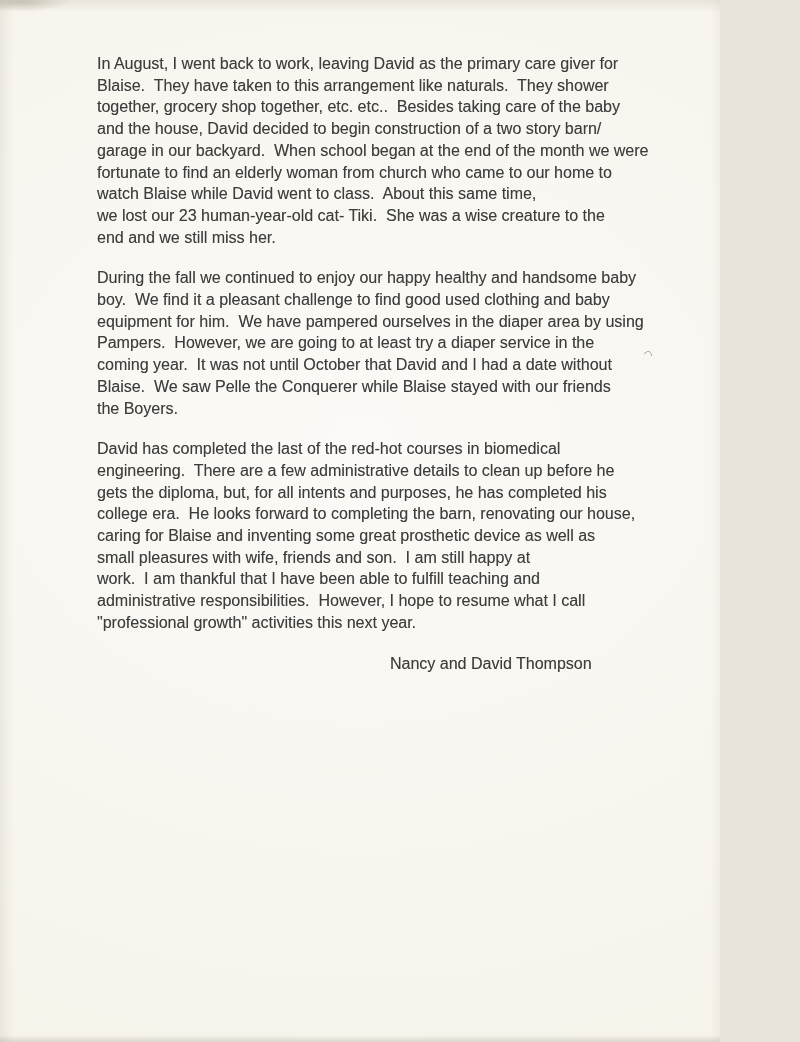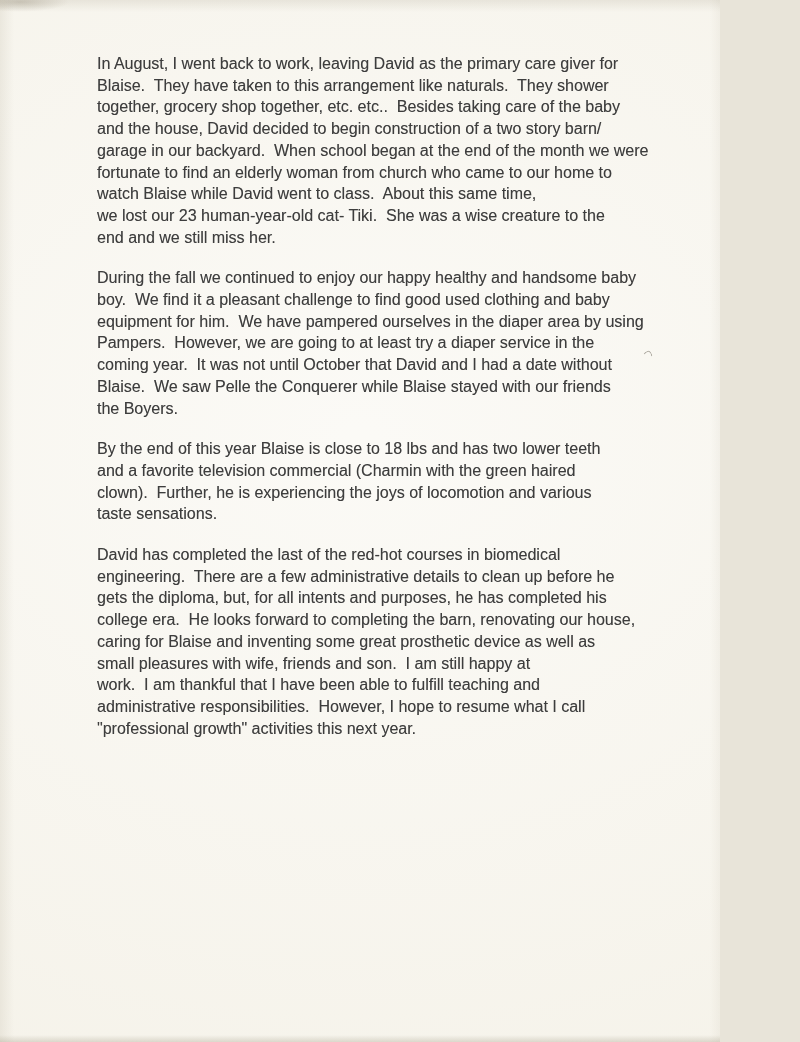--- a/index.html
+++ b/index.html
@@ -83,29 +83,26 @@
 watch Blaise while David went to class.  About this same time,
 we lost our 23 human-year-old cat- Tiki.  She was a wise creature to the
 end and we still miss her.</p>
     <p class="para">During the fall we continued to enjoy our happy healthy and handsome baby
 boy.  We find it a pleasant challenge to find good used clothing and baby
 equipment for him.  We have pampered ourselves in the diaper area by using
 Pampers.  However, we are going to at least try a diaper service in the
 coming year.  It was not until October that David and I had a date without
 Blaise.  We saw Pelle the Conquerer while Blaise stayed with our friends
 the Boyers.</p>
-    <p class="para">By the end of this year Blaise is close to 18 lbs and has two lower teeth
-and a favorite television commercial (Charmin with the green haired
-clown).  Further, he is experiencing the joys of locomotion and various
-taste sensations.</p>
     <p class="para">David has completed the last of the red-hot courses in biomedical
 engineering.  There are a few administrative details to clean up before he
 gets the diploma, but, for all intents and purposes, he has completed his
 college era.  He looks forward to completing the barn, renovating our house,
 caring for Blaise and inventing some great prosthetic device as well as
 small pleasures with wife, friends and son.  I am still happy at
 work.  I am thankful that I have been able to fulfill teaching and
 administrative responsibilities.  However, I hope to resume what I call
 "professional growth" activities this next year.</p>
+    <p class="signature">Nancy and David Thompson</p>
   </div>
   <span class="speck speck-quote"></span>
   <span class="speck speck-curl"></span>
 </div>
 
 </body></html>

